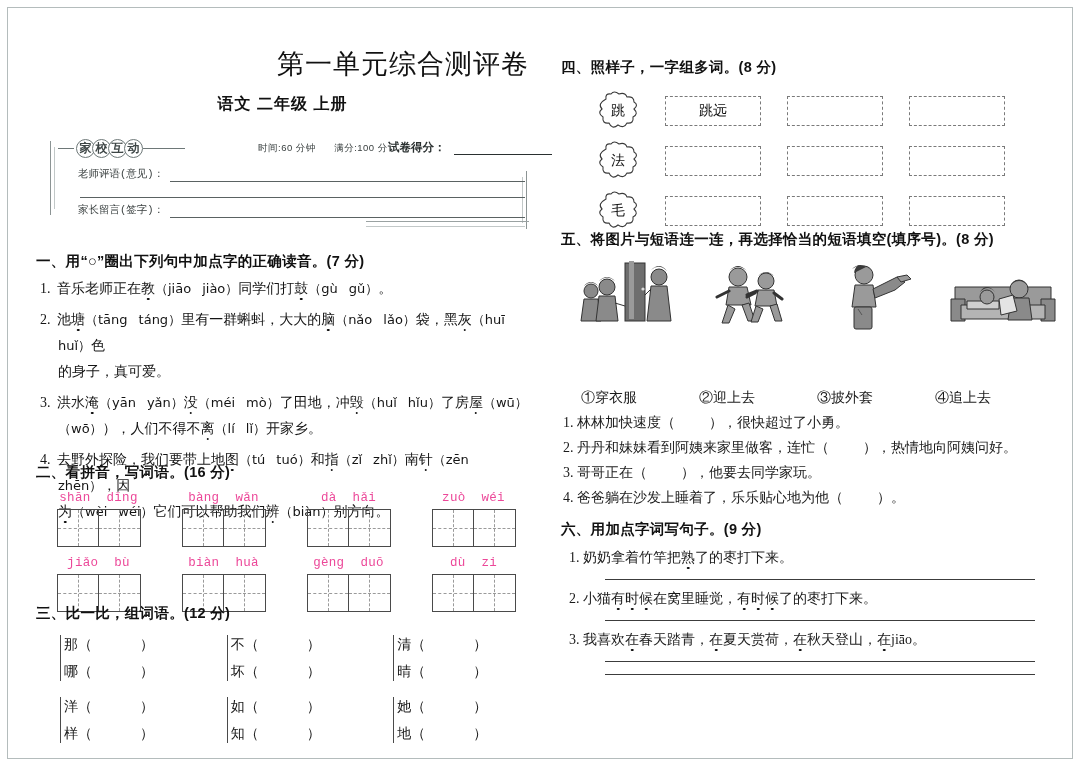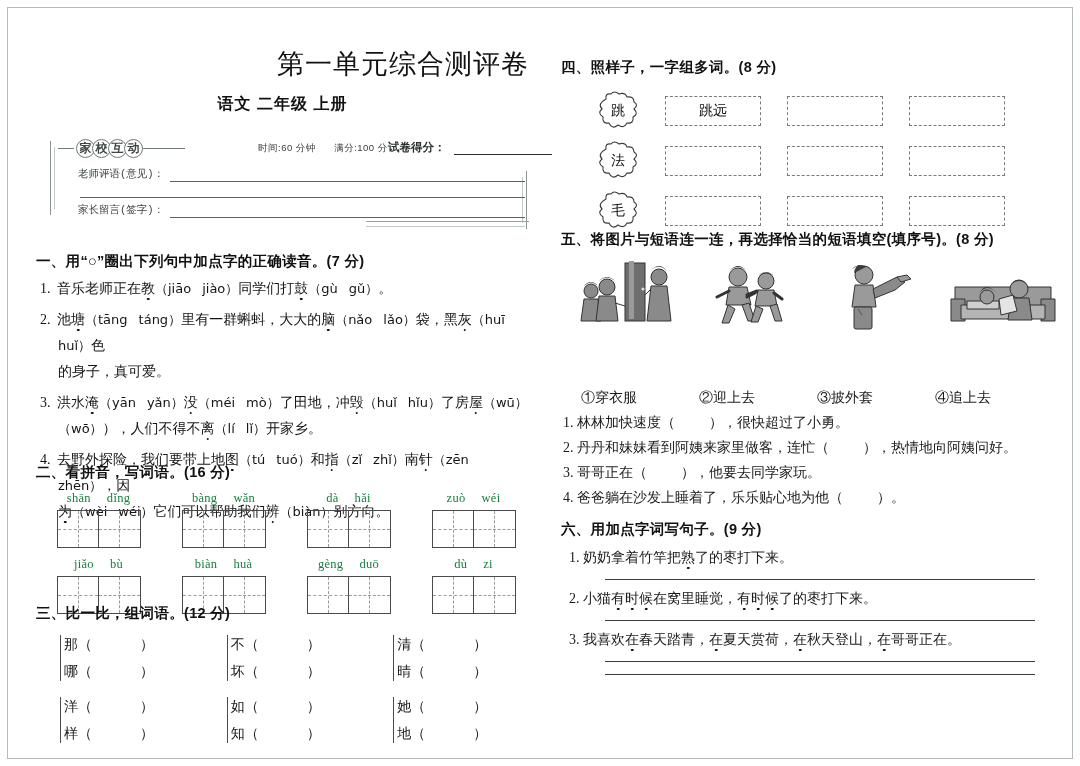--- a/index.html
+++ b/index.html
@@ -139,22 +139,22 @@
     background: #111; transform: translateX(-50%);
   }
   .py { font-family: "DejaVu Sans", sans-serif; font-size: 13px; }
   .pygap { display: inline-block; width: 11px; }
 
   
   .s2 { position: absolute; left: 28px; top: 455px; width: 500px; }
   .grid-row { display: flex; margin-top: 9px; }
   .grid-cell-wrap { width: 125px; }
   .grid-label {
-    font-family: Liberation Serif, serif;
-    font-size: 12.5px; color: #15803d;
+    font-family: Liberation Mono, monospace;
+    font-size: 12.5px; color: #ec4899;
     display: flex; justify-content: center; gap: 16px;
     margin-bottom: 4px; letter-spacing: .3px;
   }
   .tzg {
     display: flex; margin: 0 auto; width: 84px;
   }
   .tzg .cell {
     width: 42px; height: 38px;
     border: 1px solid #4a4a4a;
     position: relative;
@@ -530,21 +530,21 @@
           </div>
     </div>
 
     <div class="s6">
       <div class="sec-head">六、用加点字词写句子。(9 分)</div>
       <div id="s6-items">
             <div class="s6-item"><span>1. </span><span>奶奶拿着竹竿把</span><span class="dot-u">熟</span><span>了的枣打下来。</span></div>
             <div class="ansline"></div>
             <div class="s6-item"><span>2. </span><span>小猫</span><span class="dot-u">有</span><span class="dot-u">时</span><span class="dot-u">候</span><span>在窝里睡觉，</span><span class="dot-u">有</span><span class="dot-u">时</span><span class="dot-u">候</span><span>了的枣打下来。</span></div>
             <div class="ansline"></div>
-            <div class="s6-item"><span>3. </span><span>我喜欢</span><span class="dot-u">在</span><span>春天踏青，</span><span class="dot-u">在</span><span>夏天赏荷，</span><span class="dot-u">在</span><span>秋天登山，</span><span class="dot-u">在</span><span>哥哥正在。</span></div>
+            <div class="s6-item"><span>3. </span><span>我喜欢</span><span class="dot-u">在</span><span>春天踏青，</span><span class="dot-u">在</span><span>夏天赏荷，</span><span class="dot-u">在</span><span>秋天登山，</span><span class="dot-u">在</span><span>jiāo。</span></div>
             <div class="ansline"></div>
             <div class="ansline"></div>
           </div>
     </div>
   </div>
 
  </div>
 </div>
 
 </body></html>

